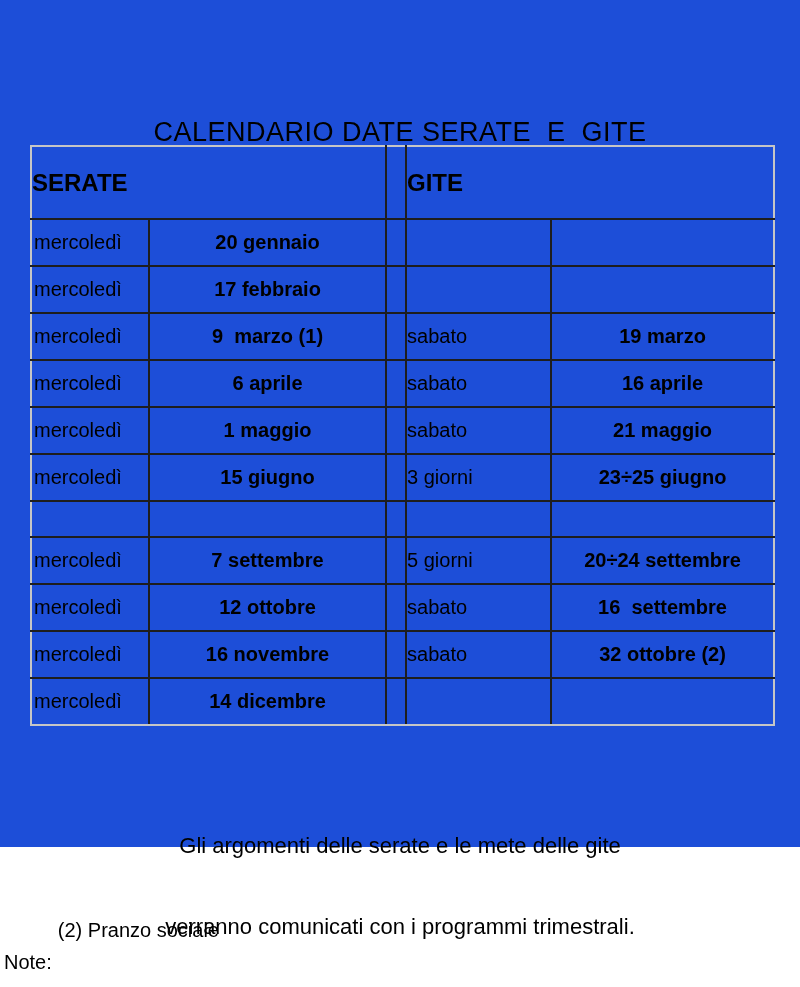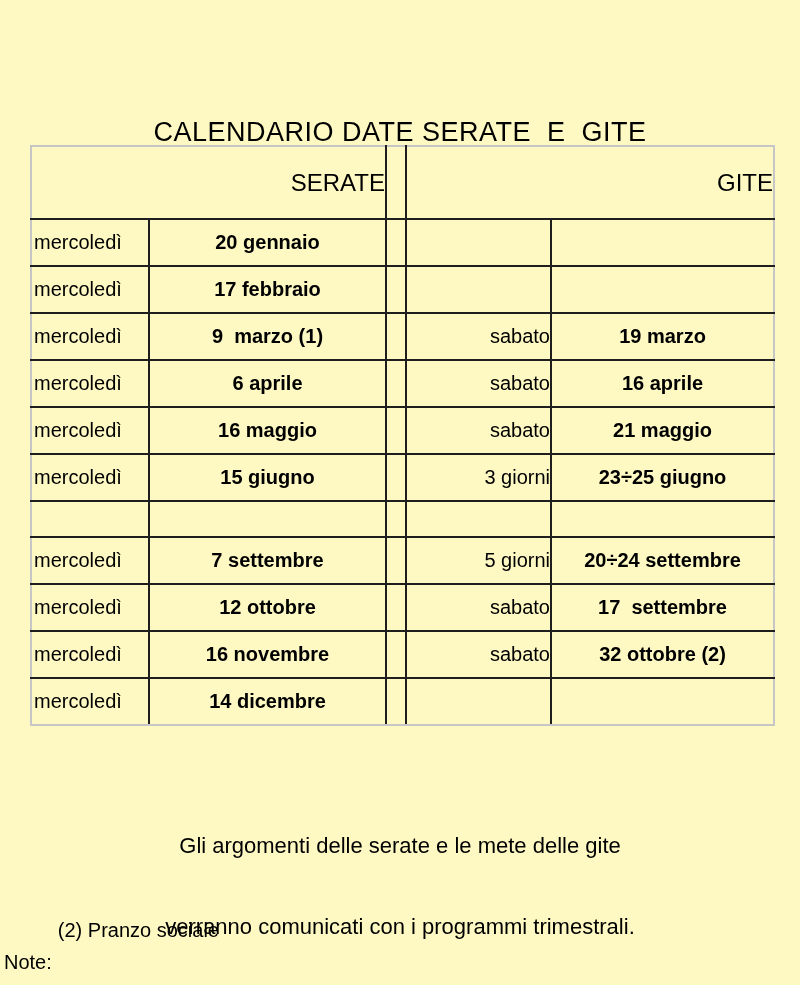--- a/index.html
+++ b/index.html
@@ -8,22 +8,22 @@
     background: #ffffff;
     width: 800px;
     height: 987px;
     overflow: hidden;
     font-family: "Liberation Sans", sans-serif;
     color: #000000;
   }
   .page {
     position: relative;
     width: 800px;
-    height: 985px;
-    background: #fef9c3;
+    height: 847px;
+    background: #1d4ed8;
   }
   .title {
     position: absolute;
     top: 22px;
     left: 0;
     width: 800px;
     text-align: center;
     font-size: 27px;
     line-height: 44px;
     white-space: pre-wrap;
@@ -50,29 +50,29 @@
   table.calendar tr:last-child td  { border-bottom: 2px solid #c6c6c6; }
   table.calendar td:first-child    { border-left: 2px solid #c6c6c6; }
   table.calendar td:last-child     { border-right: 2px solid #c6c6c6; }
 
   table.calendar tr { height: 47px; }
   table.calendar tr.header-row { height: 73px; }
   table.calendar tr.empty-row { height: 36px; }
 
   table.calendar td.header {
     font-size: 24px;
-    font-weight: normal;
-    text-align: right;
+    font-weight: bold;
+    text-align: left;
   }
   table.calendar td.day {
     text-align: left;
     padding-left: 2px;
   }
   table.calendar td.gday {
-    text-align: right;
+    text-align: left;
     padding-left: 0;
   }
   table.calendar td.date {
     text-align: center;
     font-weight: bold;
   }
   .footer {
     position: absolute;
     top: 778px;
     left: 0;
@@ -141,21 +141,21 @@
         </tr>
         <tr class="">
           <td class="day">mercoledì</td>
           <td class="date">6 aprile</td>
           <td class="gap"></td>
           <td class="day gday">sabato</td>
           <td class="date">16 aprile</td>
         </tr>
         <tr class="">
           <td class="day">mercoledì</td>
-          <td class="date">16 maggio</td>
+          <td class="date">1 maggio</td>
           <td class="gap"></td>
           <td class="day gday">sabato</td>
           <td class="date">21 maggio</td>
         </tr>
         <tr class="">
           <td class="day">mercoledì</td>
           <td class="date">15 giugno</td>
           <td class="gap"></td>
           <td class="day gday">3 giorni</td>
           <td class="date">23÷25 giugno</td>
@@ -172,21 +172,21 @@
           <td class="date">7 settembre</td>
           <td class="gap"></td>
           <td class="day gday">5 giorni</td>
           <td class="date">20÷24 settembre</td>
         </tr>
         <tr class="">
           <td class="day">mercoledì</td>
           <td class="date">12 ottobre</td>
           <td class="gap"></td>
           <td class="day gday">sabato</td>
-          <td class="date">17  settembre</td>
+          <td class="date">16  settembre</td>
         </tr>
         <tr class="">
           <td class="day">mercoledì</td>
           <td class="date">16 novembre</td>
           <td class="gap"></td>
           <td class="day gday">sabato</td>
           <td class="date">32 ottobre (2)</td>
         </tr>
         <tr class="">
           <td class="day">mercoledì</td>

